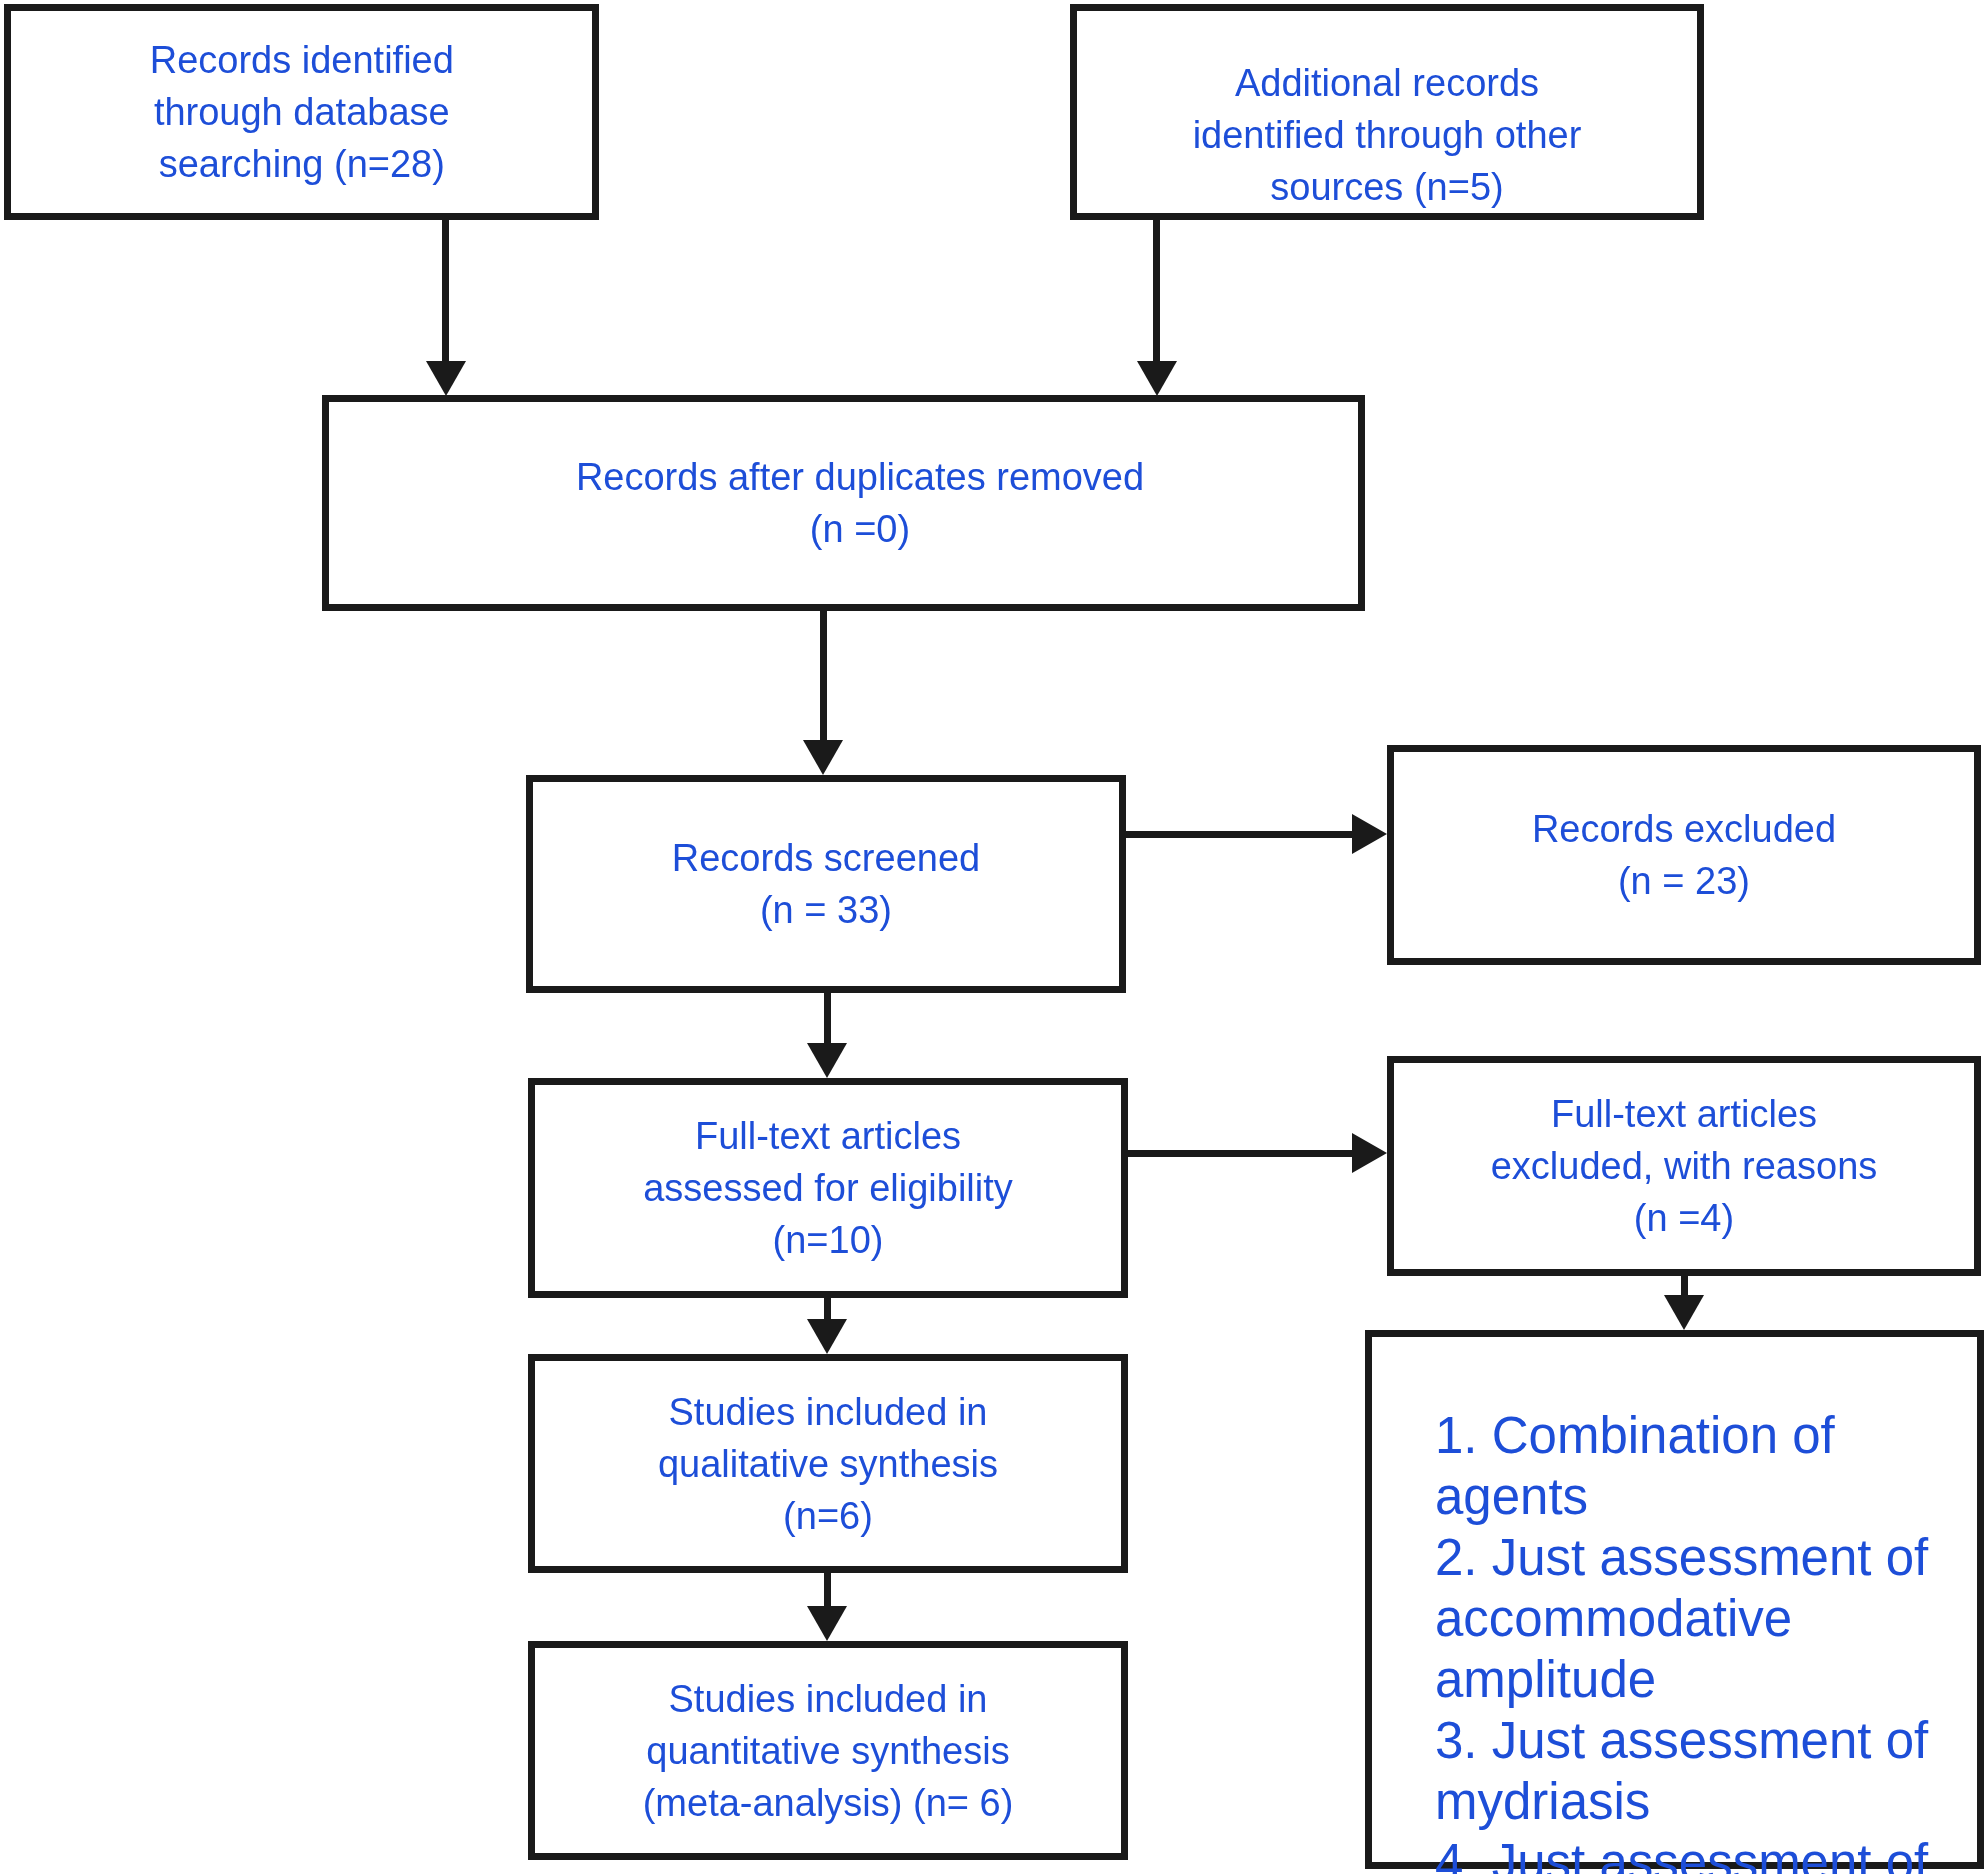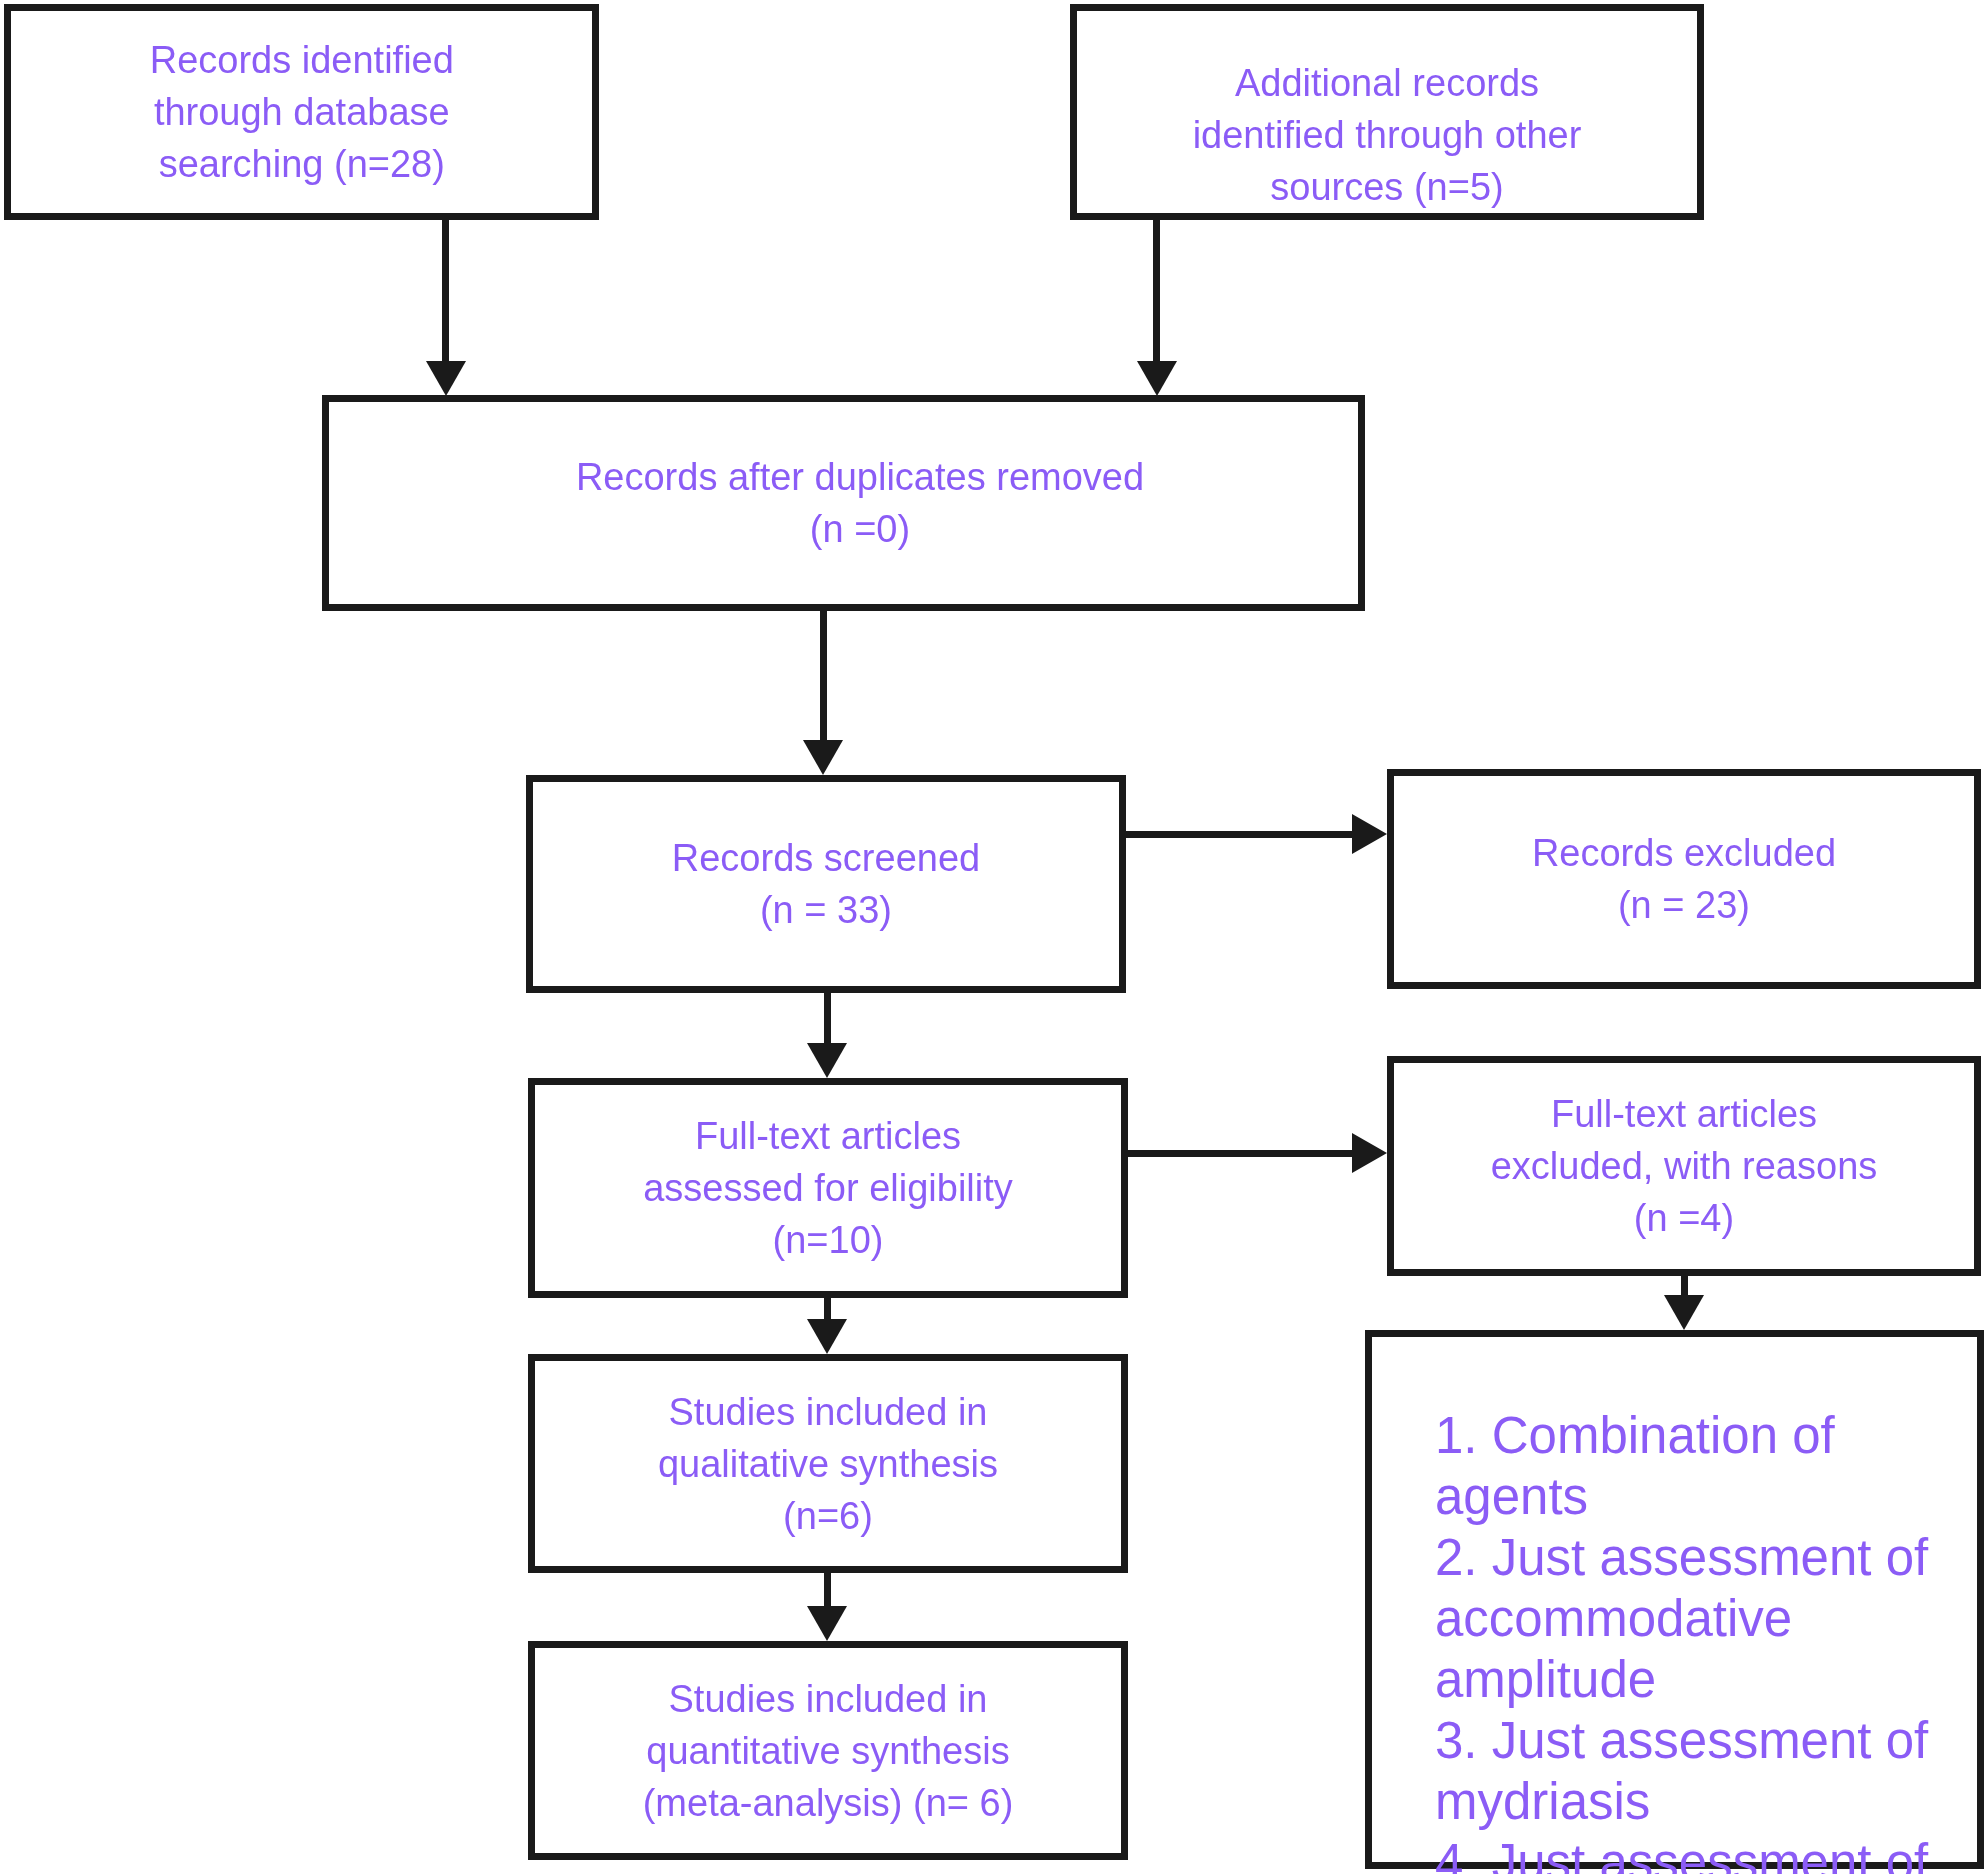--- a/index.html
+++ b/index.html
@@ -6,21 +6,21 @@
     margin: 0;
     padding: 0;
     background: #ffffff;
   }
   #canvas {
     position: relative;
     width: 1988px;
     height: 1875px;
     background: #ffffff;
     font-family: "Liberation Sans", "DejaVu Sans", sans-serif;
-    color: #8b5cf6;
+    color: #1d4ed8;
     overflow: hidden;
   }
   .box {
     position: absolute;
     box-sizing: border-box;
     border: 7px solid #1a1a1a;
     background: #ffffff;
     display: flex;
     align-items: center;
     justify-content: center;
@@ -57,21 +57,21 @@
   .head-right {
     border-top: 20px solid transparent;
     border-bottom: 20px solid transparent;
     border-left: 35px solid #1a1a1a;
   }
   
   #box-a      { left: 4.3px;    top: 4.3px;    width: 595px; height: 216px; }
   #box-b      { left: 1070px; top: 4.3px;    width: 634px; height: 216px; align-items: flex-end; }
   #box-dup    { left: 322px;  top: 395px;  width: 1043px; height: 216px; padding-left: 33px; }
   #box-scr    { left: 526px;  top: 775px;  width: 600px; height: 218px; }
-  #box-excl   { left: 1387px; top: 745px;  width: 594px; height: 220px; margin-top: 24px; }
+  #box-excl   { left: 1387px; top: 745px;  width: 594px; height: 220px; }
   #box-ft     { left: 528px;  top: 1078px; width: 600px; height: 220px; }
   #box-ftex   { left: 1387px; top: 1056px; width: 594px; height: 220px; }
   #box-qual   { left: 528px;  top: 1354px; width: 600px; height: 219px; }
   #box-quant  { left: 528px;  top: 1641px; width: 600px; height: 219px; }
   #box-rsn    { left: 1365px; top: 1330px; width: 619px; height: 539px; }
   
   #ln-a    { left: 442px;  top: 220px;  width: 7px;   height: 143px; }
   #hd-a    { left: 426px;  top: 361px; }
   #ln-b    { left: 1153px; top: 220px;  width: 7px;   height: 143px; }
   #hd-b    { left: 1137px; top: 361px; }

